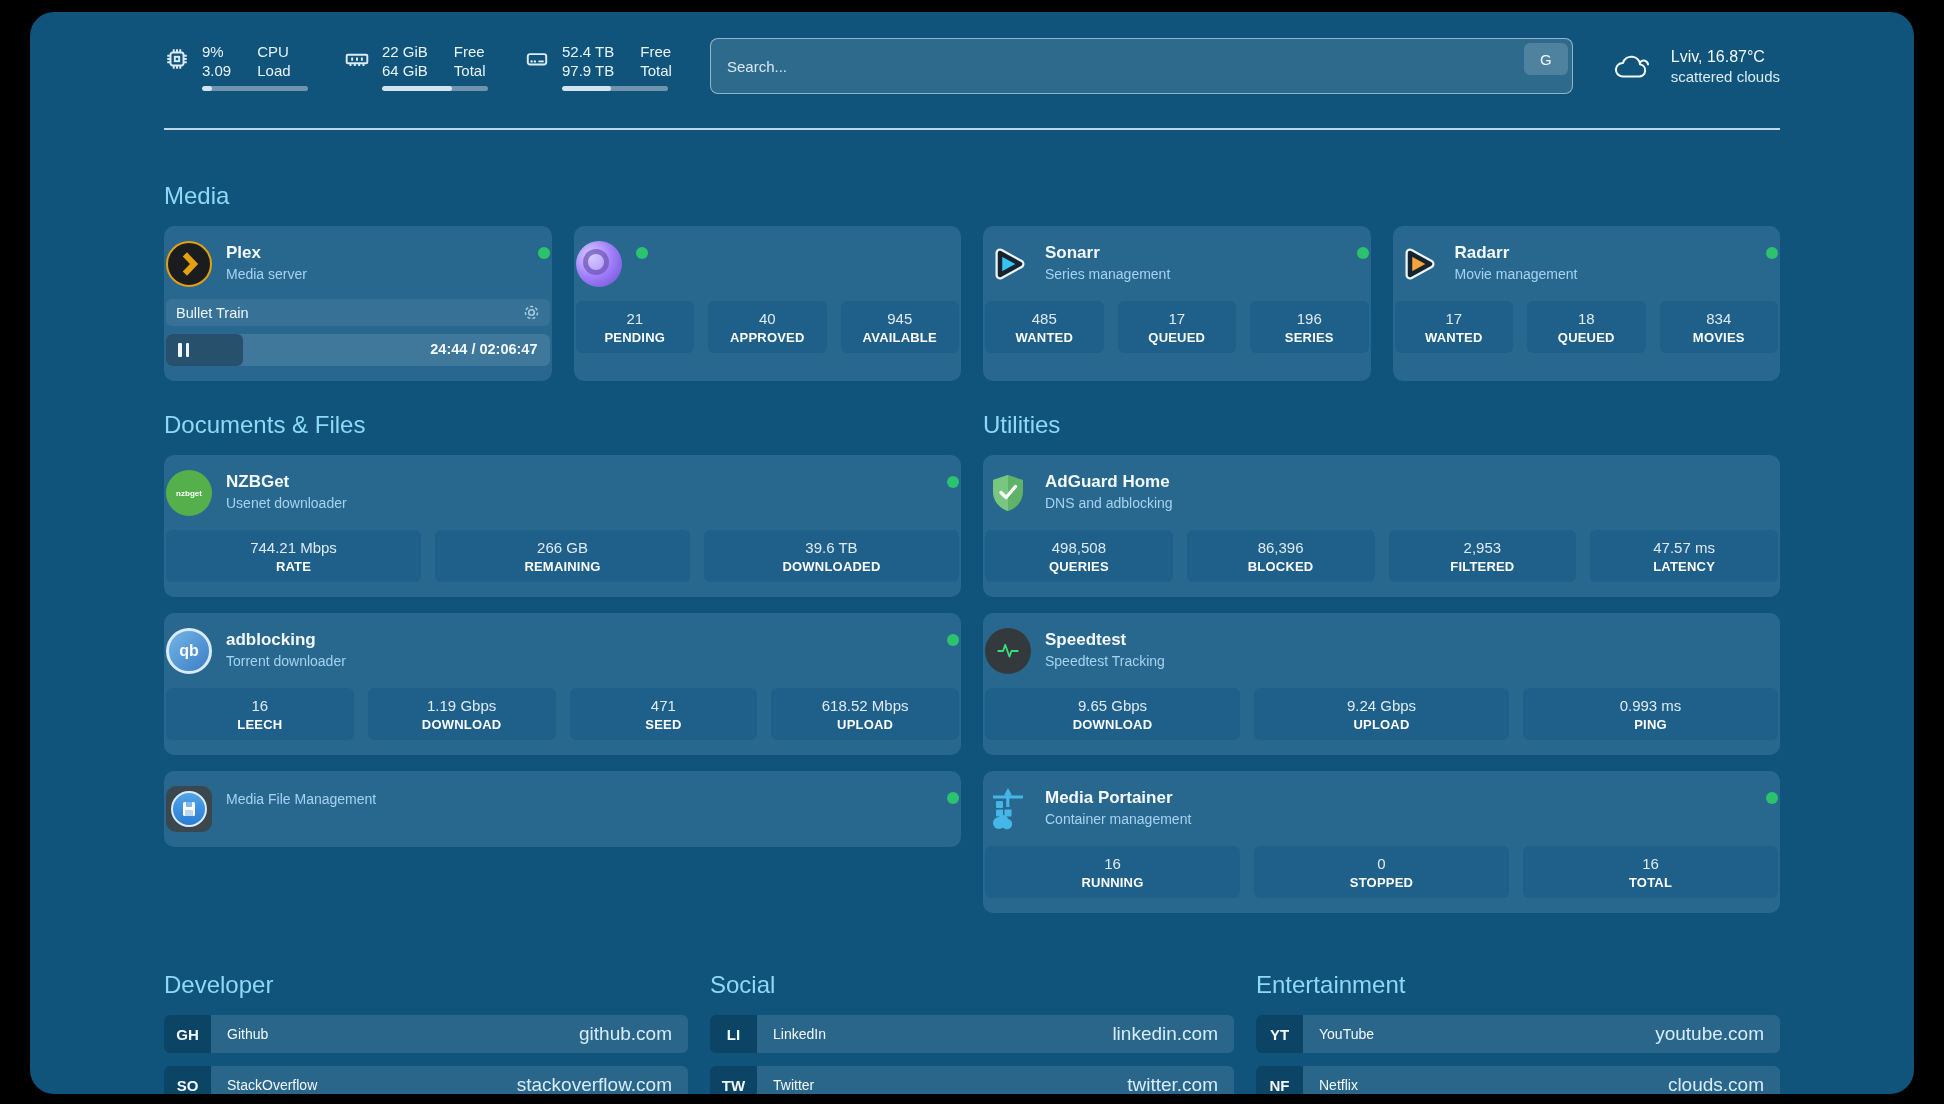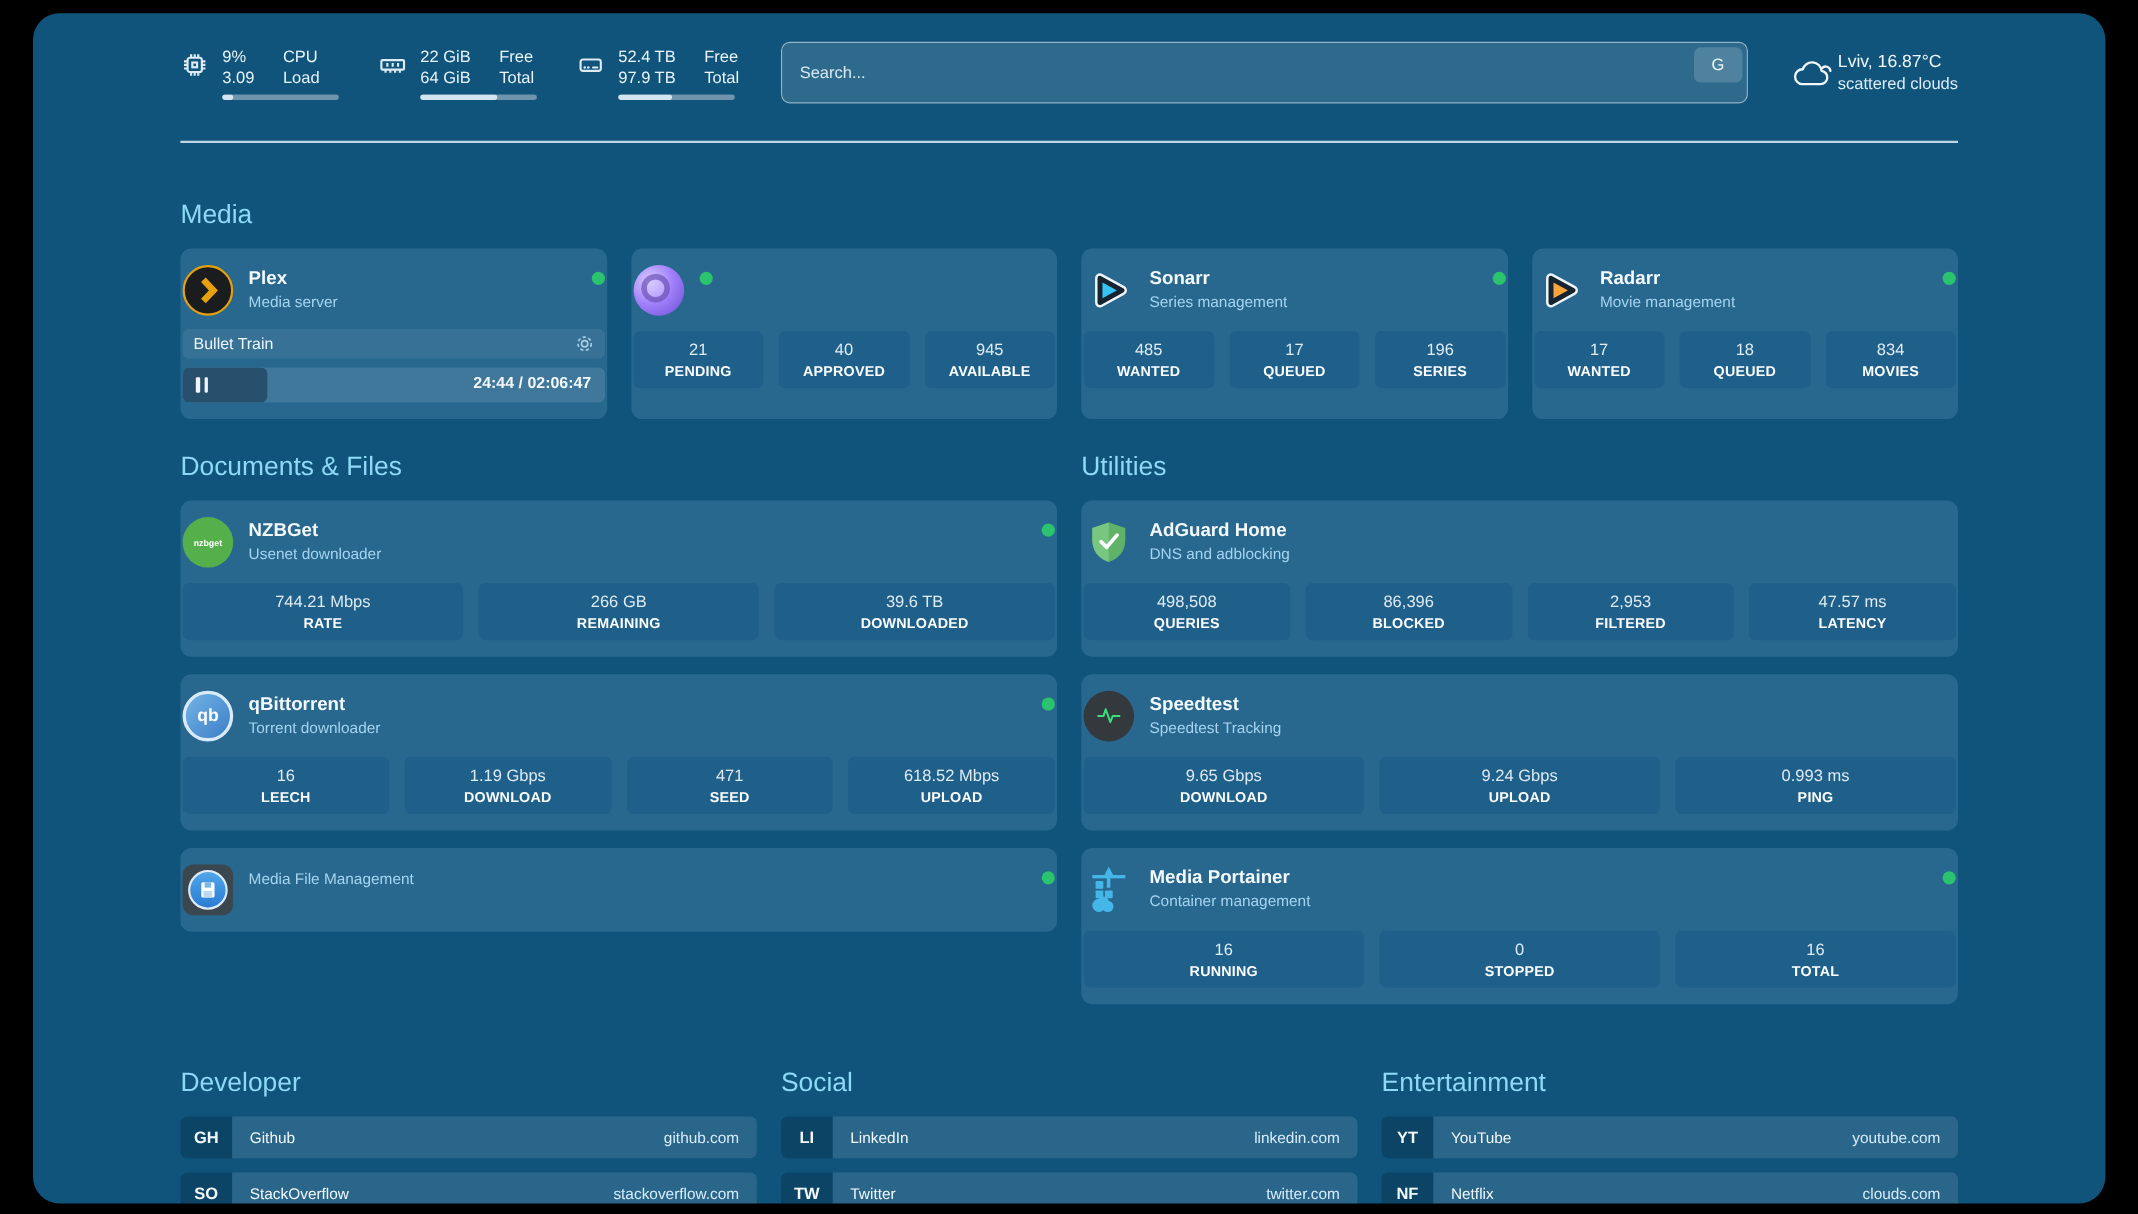--- a/index.html
+++ b/index.html
@@ -21,21 +21,21 @@
 
   .searchwrap { flex:1; position:relative; }
   .search-input { width:100%; height:56px; background:rgba(255,255,255,0.13);
     border:1px solid rgba(230,242,250,0.55); border-radius:8px; color:#f2f8fc;
     font-size:15px; padding:0 60px 0 16px; outline:none; font-family:"Liberation Sans",sans-serif; }
   .search-input::placeholder { color:#d9e9f4; }
   .search-engine { position:absolute; right:5px; top:5px; width:44px; height:32px;
     background:rgba(255,255,255,0.16); border:none; border-radius:6px; color:#eef6fb;
     font-size:15px; cursor:pointer; font-family:"Liberation Sans",sans-serif; }
 
-  .weather { display:flex; align-items:center; gap:2px; flex-shrink:0; color:#f2f8fc; }
+  .weather { display:flex; align-items:center; gap:18px; flex-shrink:0; color:#f2f8fc; }
   .weather-loc { font-size:16px; }
   .weather-cond { font-size:15px; color:#dcecf7; margin-top:2px; }
 
   .separator { border:none; border-top:2px solid rgba(222,237,247,0.85); margin-top:34px; }
 
   
   h2.section-title { color:#8ed9f7; font-size:24px; font-weight:500; }
   .media-section { margin-top:52px; }
   .media-grid { display:grid; grid-template-columns:repeat(4,1fr); gap:22px; margin-top:16px; }
 
@@ -85,21 +85,21 @@
 
   
   .bookmarks { display:grid; grid-template-columns:repeat(3,1fr); gap:22px; margin-top:58px; }
   .bm-list { margin-top:16px; }
   .bm-row { display:flex; height:38px; margin-bottom:13px; cursor:pointer; }
   .bm-abbr { width:47px; background:rgba(4,30,48,0.28); border-radius:6px 0 0 6px;
     color:#f2f8fc; font-size:15px; font-weight:700; display:flex; align-items:center; justify-content:center; }
   .bm-bar { flex:1; background:rgba(255,255,255,0.11); border-radius:0 6px 6px 0;
     display:flex; align-items:center; padding:0 16px; }
   .bm-name { color:#f2f8fc; font-size:14px; }
-  .bm-url { margin-left:auto; color:#d7ecfb; font-size:14px; }
+  .bm-url { margin-left:auto; color:#d7ecfb; font-size:19px; }
 
   svg { display:block; }
 </style>
 </head>
 <body>
 
 <div class="page">
 
   <div class="topbar">
     <div class="sysstats">
@@ -351,21 +351,21 @@
           </div>
         </div>
       </div>
 
       <div class="card">
         <div class="card-head">
           <span class="app-icon circle qb-circle">
             <span class="qb-text">qb</span>
           </span>
           <span class="app-titles">
-            <div class="app-name">qBittorrent</div>
+            <div class="app-name">adblocking</div>
             <div class="app-sub">Torrent downloader</div>
           </span>
           <span class="status-dot"></span>
         </div>
         <div class="stats-row">
           <div class="stat">
             <div class="stat-value">16</div>
             <div class="stat-label">LEECH</div>
           </div>
           <div class="stat">

